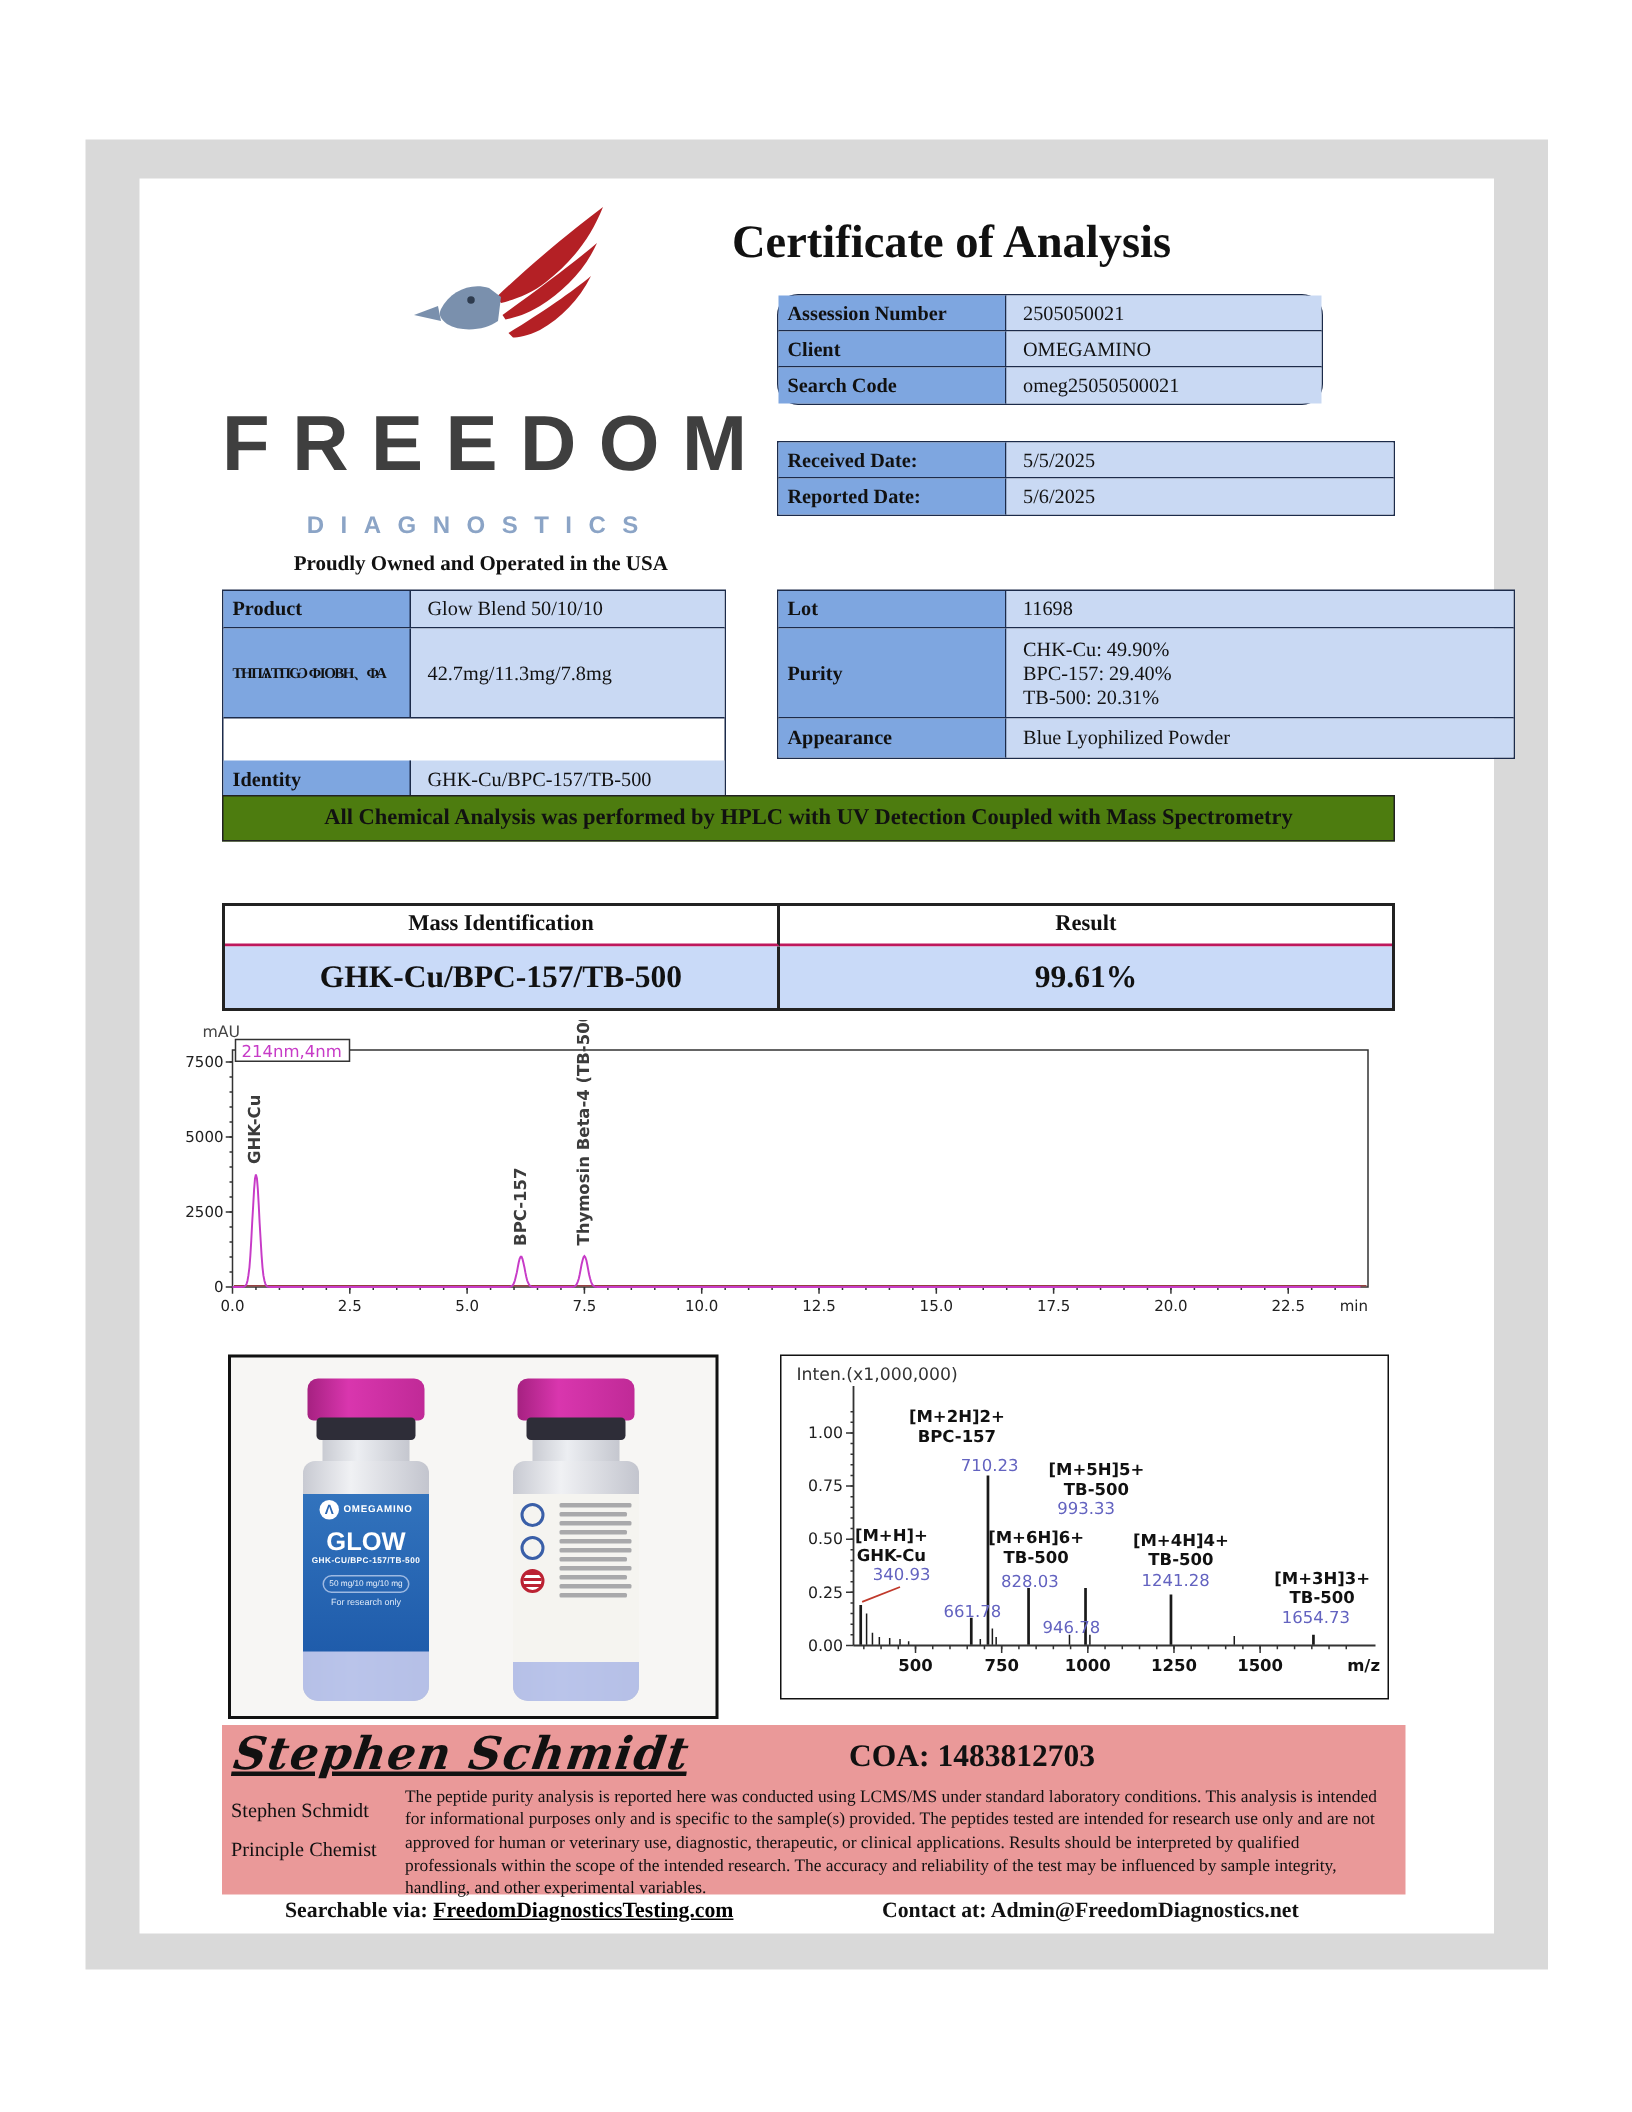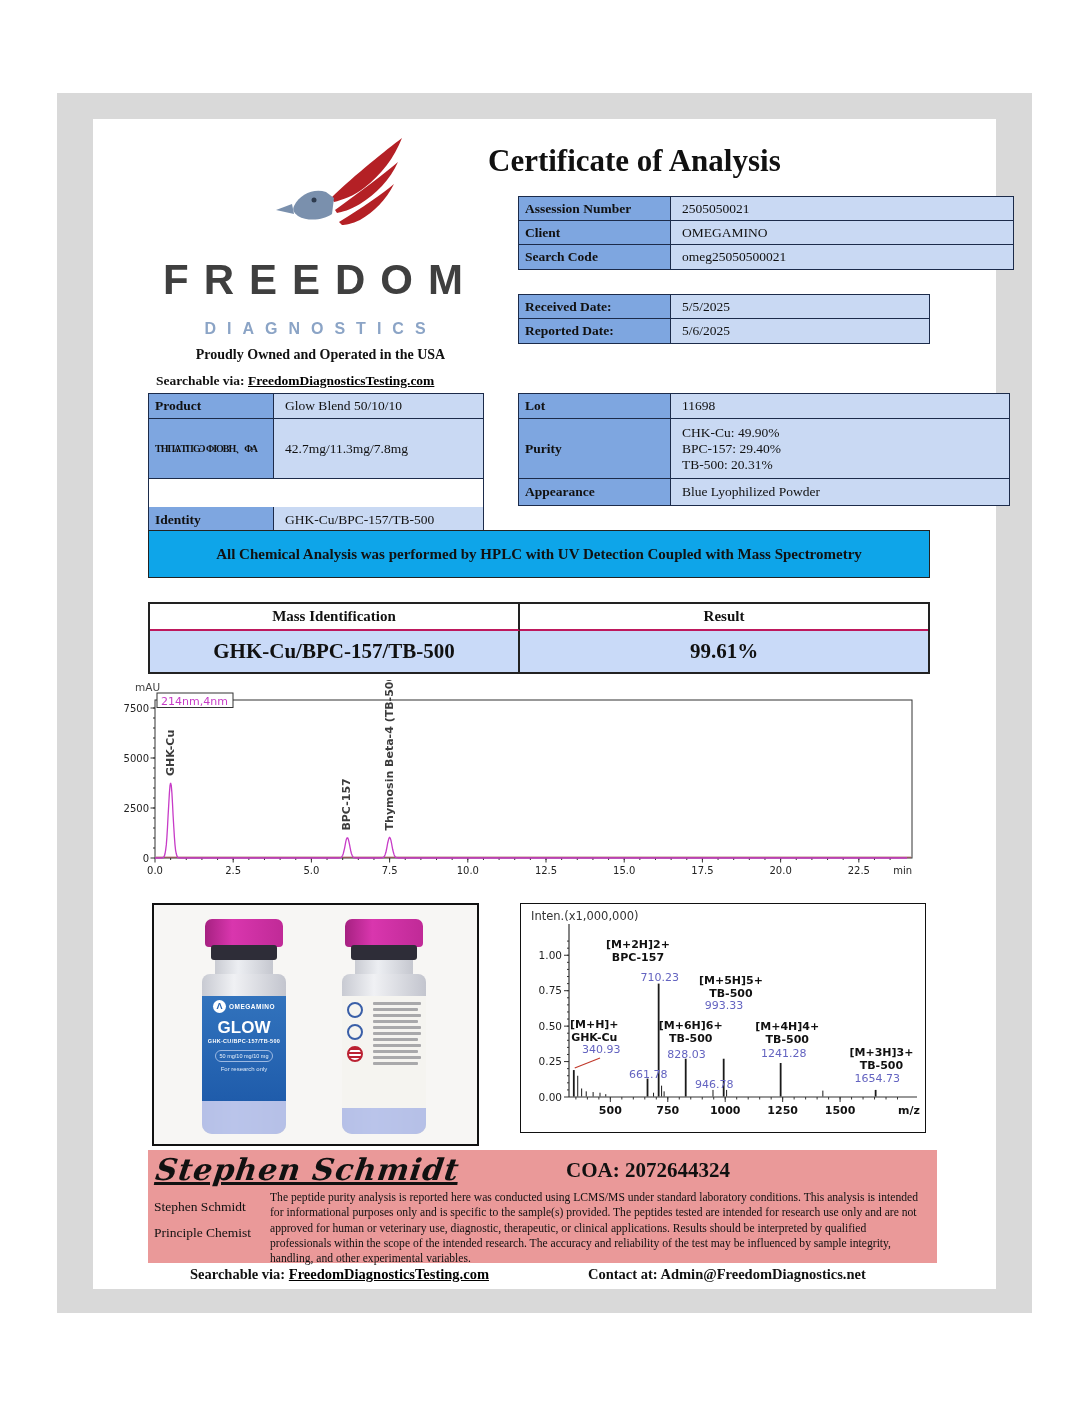--- a/index.html
+++ b/index.html
@@ -4,50 +4,50 @@
 <style>
   * { margin:0; padding:0; box-sizing:border-box; }
   body { width:1088px; height:1408px; position:relative; background:#ffffff;
          font-family:"Liberation Serif", serif; color:#111; overflow:hidden; }
   .mat  { position:absolute; left:57px; top:93px; width:975px; height:1220px; background:#d9d9d9; }
   .page { position:absolute; left:93px; top:119px; width:903px; height:1170px; background:#ffffff; }
 
   
   .brand { position:absolute; left:148px; top:136px; width:345px; }
   .eagle { display:block; margin:0 auto; }
-  .brand-name { font-family:"Liberation Sans", sans-serif; font-weight:bold; font-size:42px;
-                color:#3f3f3f; letter-spacing:15px; text-align:center; margin-top:2px; white-space:nowrap; }
+  .brand-name { font-family:"Liberation Sans", sans-serif; font-weight:bold; font-size:52px;
+                color:#3f3f3f; letter-spacing:15px; text-align:center; margin-top:12px; white-space:nowrap; }
   .brand-sub  { font-family:"Liberation Sans", sans-serif; font-weight:bold; font-size:16px;
                 color:#8ba4c6; letter-spacing:11px; text-align:center; margin-top:16px; }
   .brand-tag  { font-weight:bold; font-size:14px; text-align:center; margin-top:9px; }
   .brand-search { font-weight:bold; font-size:13.5px; margin-top:10px; padding-left:8px; }
   a.doclink { color:#000000; text-decoration:underline;margin-top:42px; }
 
   
   .coa-title { position:absolute; left:488px; top:143px; width:412px; text-align:left;
                font-size:31px; font-weight:bold; }
 
   
   .kv { position:absolute; border:1.5px solid #1c2b4a; }
   .kv-row { display:flex; border-bottom:1.5px solid #1c2b4a; }
   .kv-row:last-child { border-bottom:none; }
   .kv-label { background:#7ea6e0; font-weight:bold; padding:2px 6px; font-size:13.5px;
               border-right:1.5px solid #1c2b4a; display:flex; flex-direction:column; justify-content:center; }
   .kv-value { background:#c9d9f3; padding:2px 11px; font-size:13.5px; flex:1;
               display:flex; flex-direction:column; justify-content:center; }
-  #info-table  { left:518px; top:196px; width:496px; }
+  #info-table  { left:518px; top:196px; width:364px;border-radius:14px; }
   #date-table  { left:518px; top:294px; width:412px; }
   #prod-table  { left:148px; top:393px; width:336px; }
   #lot-table   { left:518px; top:393px; width:492px; }
   #info-table .kv-label, #date-table .kv-label, #lot-table .kv-label { width:152px; }
   #prod-table .kv-label { width:125px; }
   .garble { font-size:10px; letter-spacing:-1px; }
 
   
-  .banner { position:absolute; left:148px; top:530px; width:782px; height:48px; background:#0ea5e9;
+  .banner { position:absolute; left:148px; top:530px; width:782px; height:31px; background:#4d7c0f;
             border:1.5px solid #222; display:flex; align-items:center; justify-content:center;
             font-weight:bold; font-size:15px; }
 
   
   .mass-table { position:absolute; left:148px; top:602px; width:782px; border:2px solid #222; }
   .mass-head, .mass-row { display:flex; }
   .mass-head > div { background:#fff; font-weight:bold; font-size:15px; text-align:center; padding:4px 0;
                      border-bottom:2px solid #be185d; }
   .mass-row > div  { background:#c9daf8; font-weight:bold; font-size:21px; text-align:center; padding:8px 0; }
   .mass-col1 { width:370px; border-right:2px solid #222; }
@@ -464,21 +464,21 @@
       <text x="360.43243243243245" y="151.89565217391305" font-family="DejaVu Sans, sans-serif" font-size="11" font-weight="bold" fill="#111" text-anchor="middle">[M+3H]3+</text>
       <text x="360.43243243243245" y="164.89565217391305" font-family="DejaVu Sans, sans-serif" font-size="11" font-weight="bold" fill="#111" text-anchor="middle">TB-500</text>
       <text x="356.2972972972973" y="178.11739130434782" font-family="DejaVu Sans, sans-serif" font-size="11" fill="#6363c0" text-anchor="middle">1654.73</text>
       <text x="127.25675675675676" y="173.86521739130436" font-family="DejaVu Sans, sans-serif" font-size="11" fill="#6363c0" text-anchor="middle">661.78</text>
       <text x="193.1891891891892" y="184.49565217391304" font-family="DejaVu Sans, sans-serif" font-size="11" fill="#6363c0" text-anchor="middle">946.78</text>
     </svg>
 </div>
 
 <div class="sig-box">
   <div class="sig-name">Stephen Schmidt</div>
-  <div class="sig-coa">COA: 2072644324</div>
+  <div class="sig-coa">COA: 1483812703</div>
   <div class="sig-who">
     <div>Stephen Schmidt</div>
     <div>Principle Chemist</div>
   </div>
   <div class="sig-disc">The peptide purity analysis is reported here was conducted using LCMS/MS under standard laboratory conditions. This analysis is intended for informational purposes only and is specific to the sample(s) provided. The peptides tested are intended for research use only and are not approved for human or veterinary use, diagnostic, therapeutic, or clinical applications. Results should be interpreted by qualified professionals within the scope of the intended research. The accuracy and reliability of the test may be influenced by sample integrity, handling, and other experimental variables.</div>
 </div>
 
 <div class="footer">
   <div class="f-left">
     <span>Searchable via:</span>

